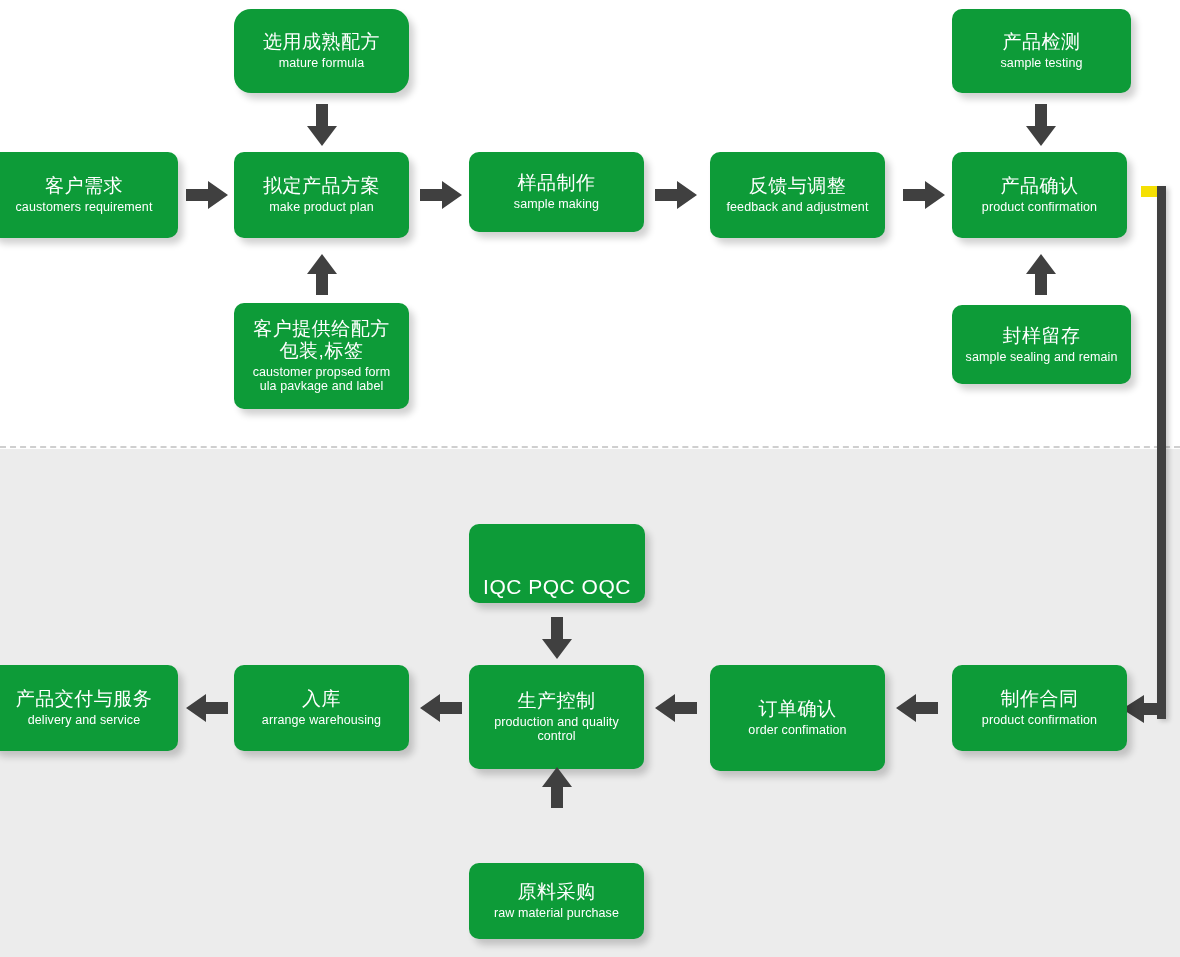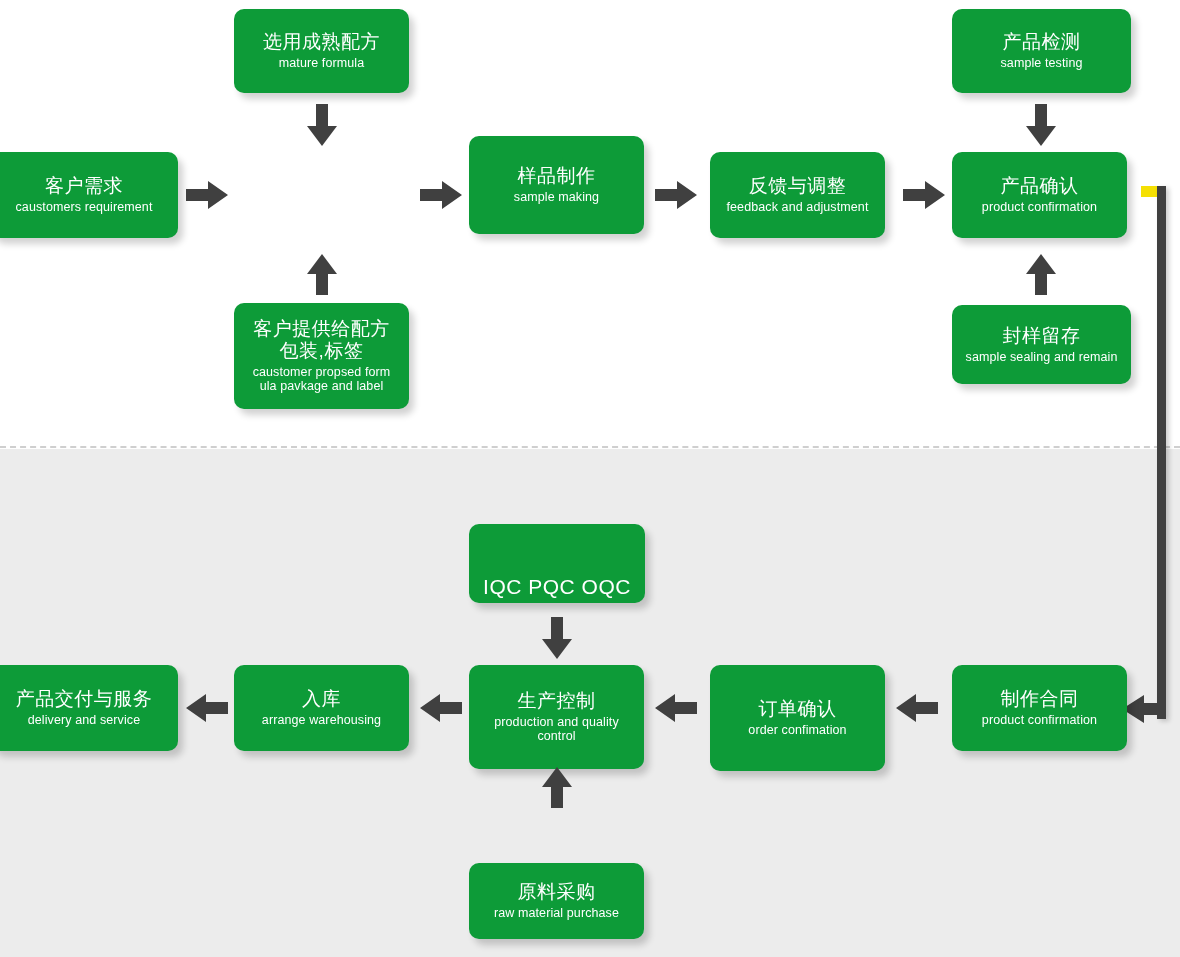--- a/index.html
+++ b/index.html
@@ -94,21 +94,21 @@
   }
 </style>
 </head>
 <body>
 
 <div id="canvas">
 
   <div class="band-bottom"></div>
   <div class="divider"></div>
 
-  <div class="node" style="left:234px; top:9px; width:175px; height:84px;">
+  <div class="node" style="left:234px; top:9px; width:175px; height:84px;border-radius:17px;">
     <div class="zh">选用成熟配方</div>
     <div class="en">mature formula</div>
   </div>
 
   <div class="node" style="left:952px; top:9px; width:179px; height:84px;">
     <div class="zh">产品检测</div>
     <div class="en">sample testing</div>
   </div>
 
   <div class="arrow" style="left:305px; top:104px;">
@@ -127,28 +127,32 @@
     <div class="zh">客户需求</div>
     <div class="en">caustomers requirement</div>
   </div>
 
   <div class="arrow" style="left:186px; top:180px;">
     <svg width="44" height="30" viewBox="0 0 44 30">
       <polygon points="0,9 22,9 22,1 42,15 22,29 22,21 0,21" fill="#404040"></polygon>
     </svg>
   </div>
 
+  <div class="node" style="left:234px; top:152px; width:175px; height:86px;">
+    <div class="zh">拟定产品方案</div>
+    <div class="en">make product plan</div>
+  </div>
 
   <div class="arrow" style="left:420px; top:180px;">
     <svg width="44" height="30" viewBox="0 0 44 30">
       <polygon points="0,9 22,9 22,1 42,15 22,29 22,21 0,21" fill="#404040"></polygon>
     </svg>
   </div>
 
-  <div class="node" style="left:469px; top:136px; width:175px; height:98px;">
+  <div class="node" style="left:469px; top:152px; width:175px; height:80px;">
     <div class="zh">样品制作</div>
     <div class="en">sample making</div>
   </div>
 
   <div class="arrow" style="left:655px; top:180px;">
     <svg width="44" height="30" viewBox="0 0 44 30">
       <polygon points="0,9 22,9 22,1 42,15 22,29 22,21 0,21" fill="#404040"></polygon>
     </svg>
   </div>
 

